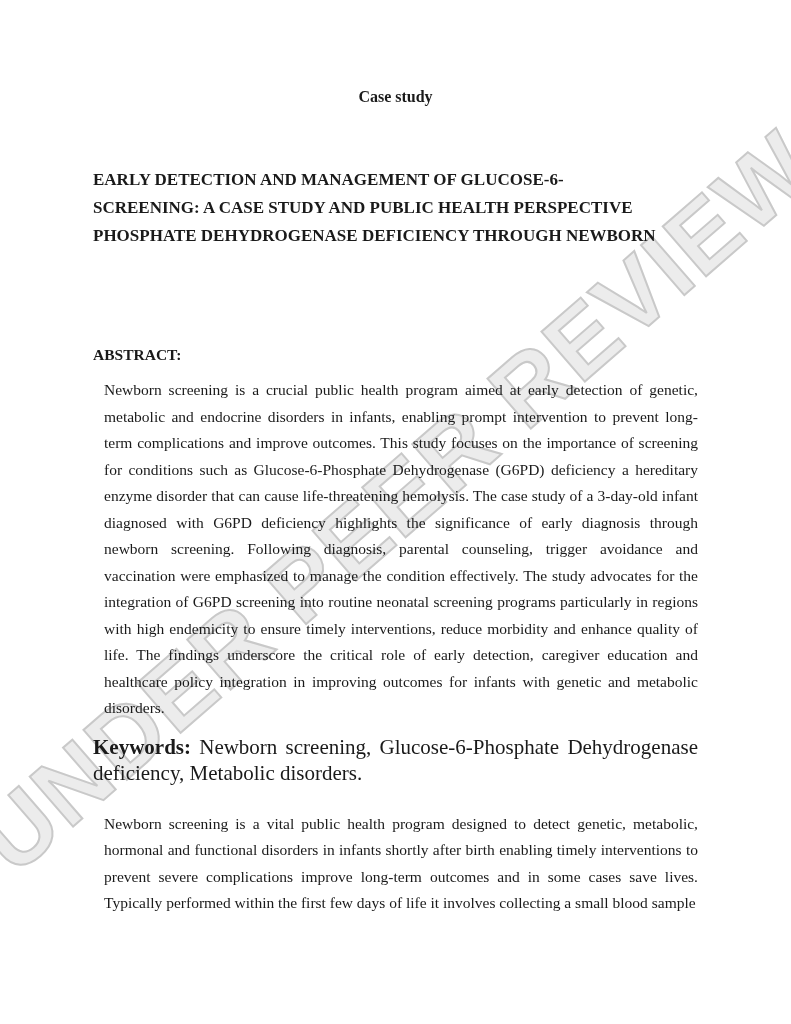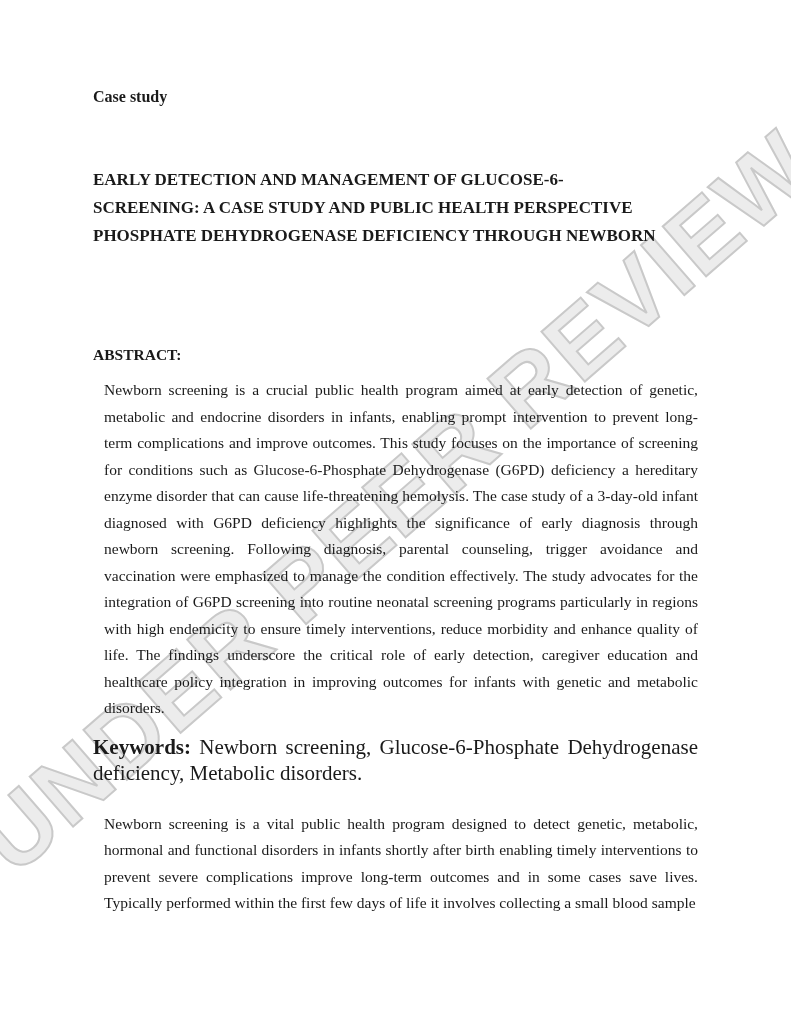--- a/index.html
+++ b/index.html
@@ -32,20 +32,21 @@
     z-index: 0;
     user-select: none;
     pointer-events: none;
   }
   .content {
     position: relative;
     z-index: 1;
     padding: 88px 93px 0 93px;
   }
   .doc-type {
+    text-align: center;
     font-weight: bold;
     font-size: 16px;
     margin: 0 0 60px 0;
   }
   .main-title {
     font-weight: bold;
     font-size: 17px;
     line-height: 28px;
     margin: 0 0 96px 0;
   }

